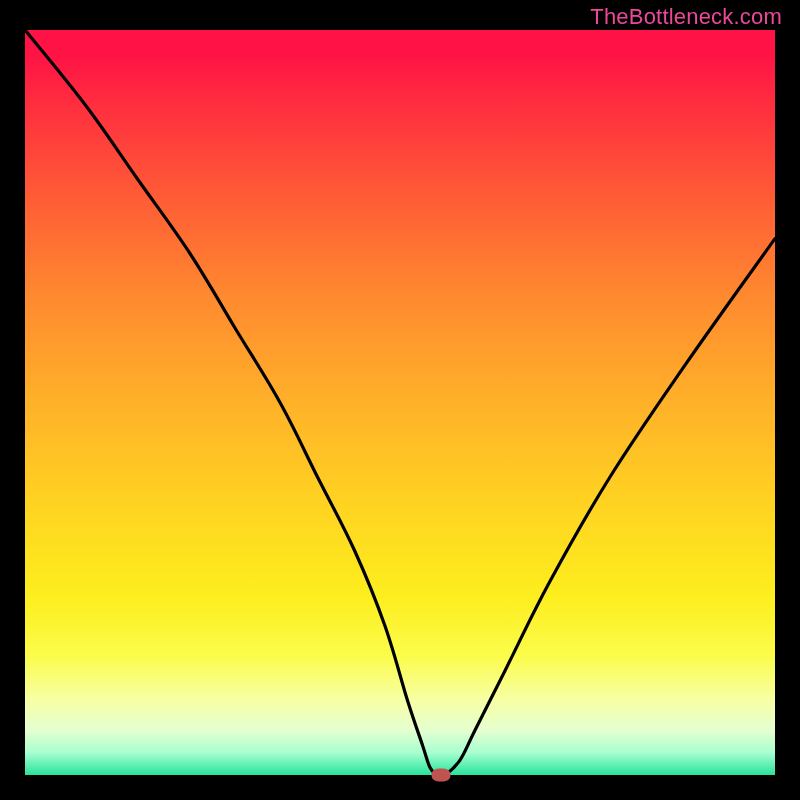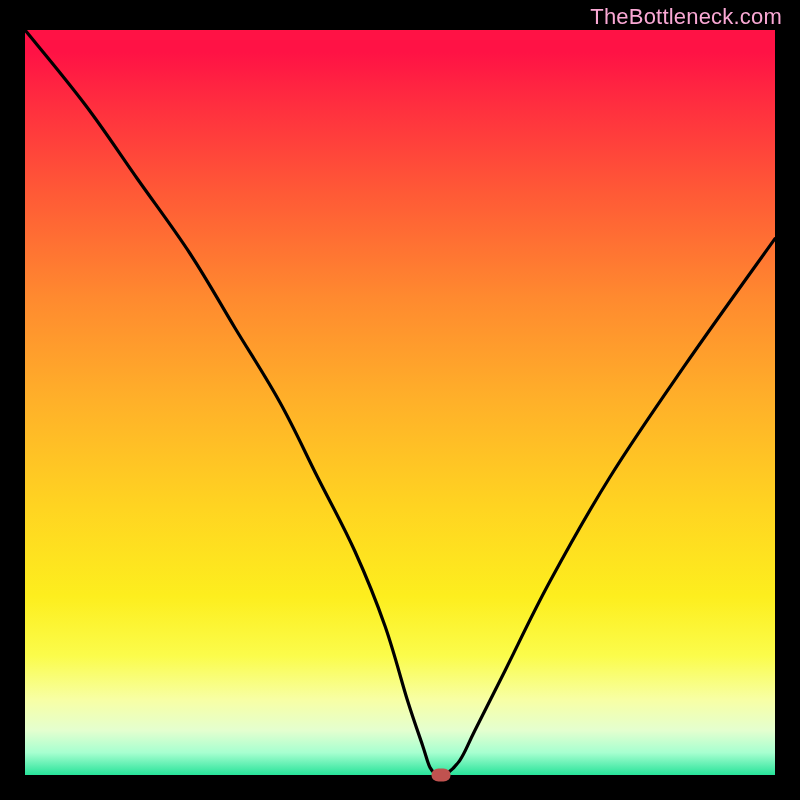--- a/index.html
+++ b/index.html
@@ -16,21 +16,21 @@
     left: 0;
     top: 0;
     width: 800px;
     height: 800px;
     background: #000;
   }
   .attrib {
     position: absolute;
     top: 4px;
     right: 18px;
-    color: #f9a8d4;
+    color: #ec4899;
     font-size: 22px;
     font-weight: 500;
     letter-spacing: 0.2px;
   }
   .plot {
     position: absolute;
     left: 25px;
     top: 30px;
     width: 750px;
     height: 745px;

